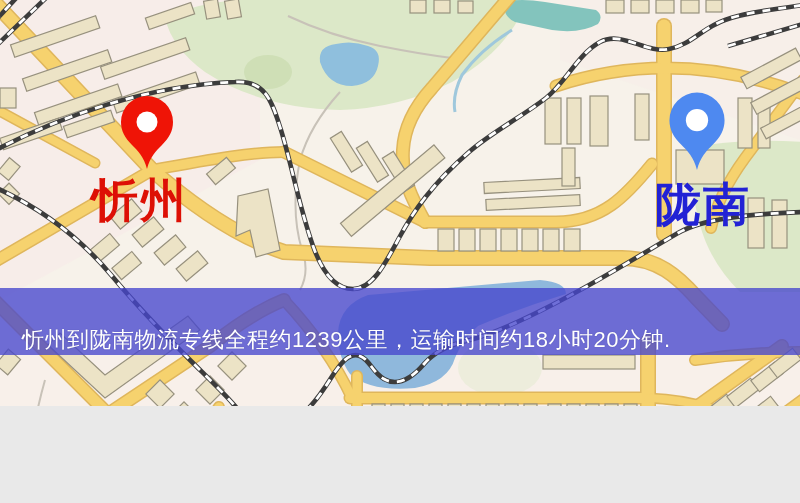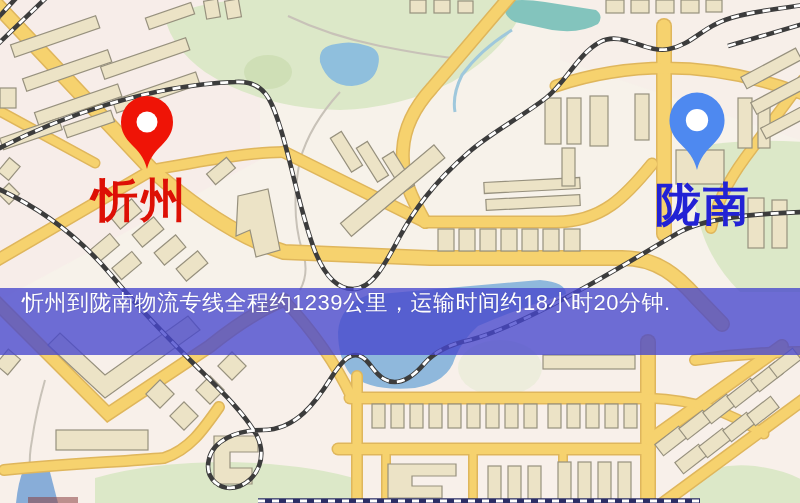--- a/index.html
+++ b/index.html
@@ -1,22 +1,22 @@
 <!DOCTYPE html>
 <html><head>
 <meta charset="utf-8">
 <style>
   html,body{margin:0;padding:0;background:#e9e9e9;}
-  .stage{position:relative;width:800px;height:503px;overflow:hidden;
+  .stage{position:relative;width:800px;height:406px;overflow:hidden;
          font-family:"Liberation Sans","DejaVu Sans",sans-serif;}
   .stage svg{position:absolute;inset:0;display:block;}
   .info-banner{
     position:absolute;left:0;top:288px;width:800px;height:67px;
     background:rgba(70,70,205,0.78);
-    display:flex;align-items:flex-start;box-sizing:border-box;padding-left:22px;
+    display:flex;align-items:flex-end;box-sizing:border-box;padding-left:22px;
     color:#ffffff;font-size:22px;letter-spacing:0.5px;white-space:nowrap;
     text-shadow:0 0 1px rgba(40,40,120,.5);
   }
   .map-label{font-family:"DejaVu Serif","Liberation Serif",serif;font-weight:bold;letter-spacing:2px;}
 </style>
 </head>
 <body>
 
 <div class="stage">
   <svg viewBox="0 0 800 503" width="800" height="503">

